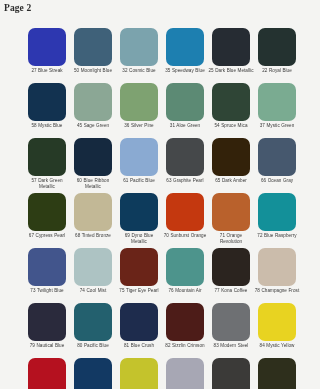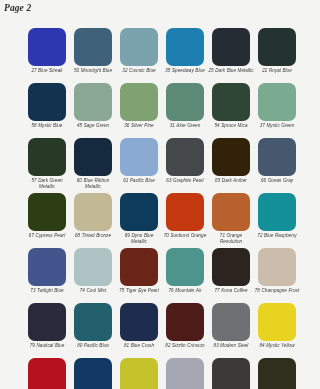--- a/index.html
+++ b/index.html
@@ -12,21 +12,20 @@
     background: #f4f4f2;
     font-family: "Liberation Sans", sans-serif;
     overflow: hidden;
     position: relative;
   }
   #page-root {
     width: 300px;
     height: 389px;
     position: relative;
     background: #f4f4f2;
-    font-style: italic;
   }
   #page-title {
     position: absolute;
     left: 4px;
     top: 2px;
     font-family: "Liberation Serif", serif;
     font-weight: bold;
     font-size: 9.5px;
     color: #2b2b2b;
     letter-spacing: 0.1px;

